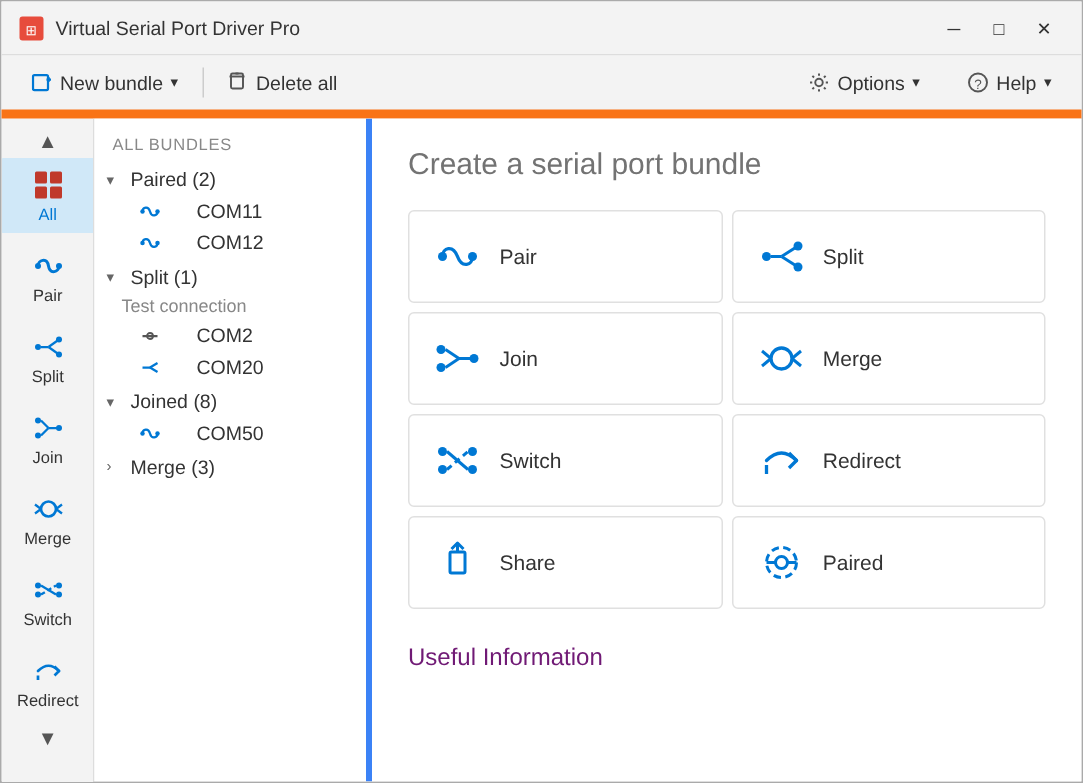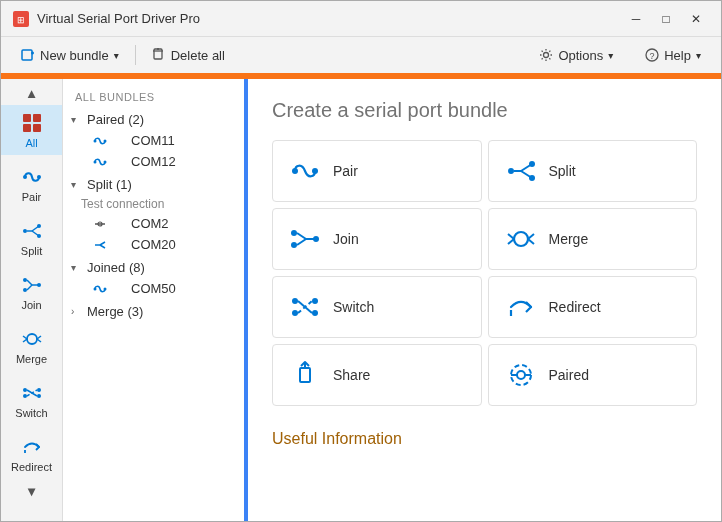--- a/index.html
+++ b/index.html
@@ -31,21 +31,21 @@
     .tree-item { padding: 3px 8px 3px 30px; cursor: pointer; color: #333; font-size: 13px; display: flex; align-items: center; gap: 22px; }
     .tree-sub-label { font-size: 12px; color: #888; padding: 2px 8px 2px 18px; }
     .tree-item-icon { font-size: 12px; color: #0078d4; width: 16px; }
     .main-panel { flex: 1; padding: 20px 24px; overflow-y: auto; background: #fff; }
     .main-title { font-size: 20px; font-weight: 400; color: #737373; margin-bottom: 18px; }
     .bundle-grid { display: grid; grid-template-columns: 1fr 1fr; gap: 6px; margin-bottom: 24px; }
     .bundle-card { border: 1px solid #e0e0e0; border-radius: 4px; padding: 14px 16px; display: flex; align-items: center; gap: 12px; cursor: pointer; background: #fff; transition: background 0.15s; }
     .bundle-card-icon { width: 32px; height: 32px; display: flex; align-items: center; justify-content: center; }
     .bundle-card-label { font-size: 14px; color: #333; }
     .useful-section { margin-top: 4px; }
-    .useful-title { font-size: 16px; font-weight: 400; color: #a16207; margin-bottom: 10px; }
+    .useful-title { font-size: 16px; font-weight: 400; color: #701a75; margin-bottom: 10px; }
     svg { display: block; }
   </style>
 </head>
 <body>
 
 <div class="window">
 
   <div class="title-bar">
     <div class="title-bar-left">
       <div class="title-bar-icon">

